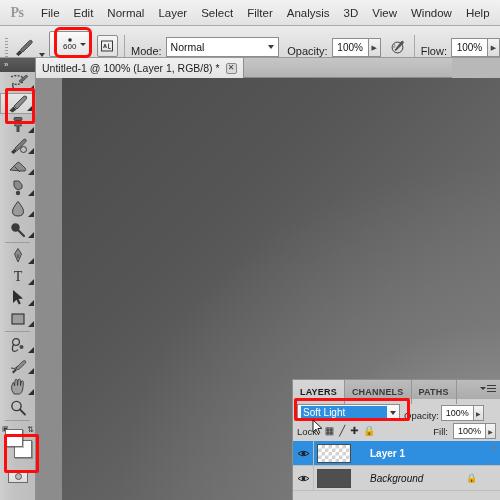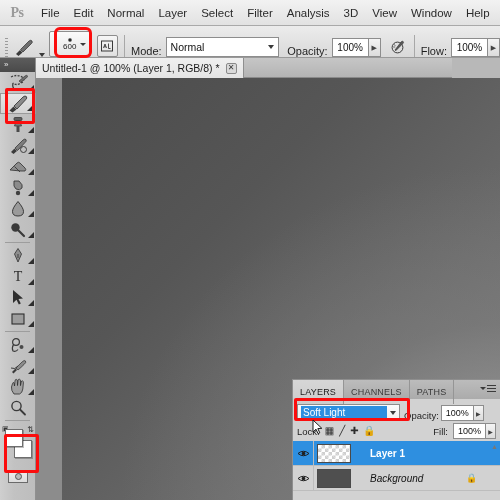--- a/index.html
+++ b/index.html
@@ -185,21 +185,21 @@
     position: absolute; left: 292px; top: 379px; width: 208px; height: 121px;
     background: #d2d2d2;
     border-left: 1px solid #8e8e8e; border-top: 1px solid #8e8e8e;
   }
   .panel-tabs {
     height: 19px; background: linear-gradient(#bcbcbc, #ababab);
     display: flex; align-items: stretch; position: relative;
   }
   .ptab {
     padding: 12px 7px; display: flex; align-items: center;
-    font-size: 9px; font-weight: normal; color: #3a3a3a;
+    font-size: 9px; font-weight: bold; color: #3a3a3a;
     letter-spacing: 0.2px;
     border-right: 1px solid #959595;
   }
   .ptab.active {
     background: linear-gradient(#d6d6d6, #cccccc);
     color: #1a1a1a;
   }
   .panel-menu {
     position: absolute; right: 4px; top: 5px;
     display: flex; align-items: center; gap: 1px;

